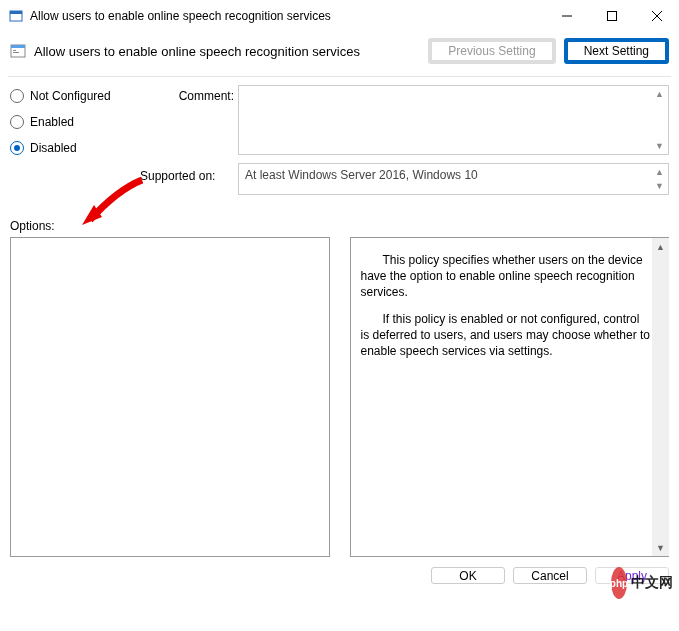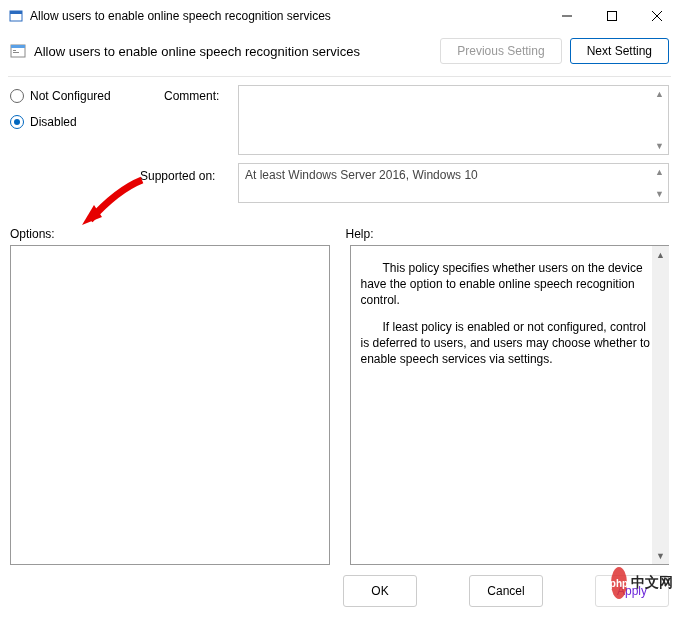--- a/index.html
+++ b/index.html
@@ -45,21 +45,21 @@
       gap: 8px;
     }
     .subheader .sub-icon {
       width: 16px; height: 16px;
       display: inline-flex; align-items: center; justify-content: center;
     }
     .subheader .sub-title { flex: 1; font-size: 13px; }
     .nav-btn {
       height: 26px;
       padding: 0 16px;
-      border: 1px solid #eab308;
+      border: 4px solid #eab308;
       background: #fff;
       border-radius: 3px;
       font-size: 12px;
       cursor: pointer;
     }
     .nav-btn.prev { color: #999; border-color: #ddd; }
     .nav-btn.next { border-color: #0067c0; color: #000; }
     .divider { border-top: 1px solid #e5e5e5; margin: 0 8px; }
     
     .top-grid {
@@ -73,29 +73,29 @@
     .radios { grid-column: 1; grid-row: 1 / span 3; display: flex; flex-direction: column; gap: 12px; padding-top: 4px; position: relative; }
     .radio-item { display: flex; align-items: flex-start; gap: 6px; cursor: pointer; }
     .radio-circle {
       width: 14px; height: 14px; border: 1px solid #666; border-radius: 50%;
       display: inline-flex; align-items: center; justify-content: center;
       background: #fff;
     }
     .radio-item.checked .radio-circle { border-color: #0067c0; }
     .radio-dot { width: 6px; height: 6px; border-radius: 50%; background: #0067c0; display: none; }
     .radio-item.checked .radio-dot { display: block; }
-    .label-col { grid-column: 2; text-align: left; font-size: 12px; padding-top: 4px; }
+    .label-col { grid-column: 2; text-align: right; font-size: 12px; padding-top: 4px; }
     .textarea-wrap {
       grid-column: 3;
       border: 1px solid #ccc;
       background: #fff;
       position: relative;
     }
     .textarea-wrap.comment { height: 70px; }
-    .textarea-wrap.supported { height: 40px; }
+    .textarea-wrap.supported { height: 32px; }
     .textarea-inner { padding: 4px 18px 4px 6px; font-size: 12px; color: #444; height: 100%; }
     .mini-scroll {
       position: absolute; right: 1px; top: 1px; bottom: 1px; width: 15px;
       display: flex; flex-direction: column; justify-content: space-between;
     }
     .mini-scroll .arrow {
       width: 15px; height: 14px; display: flex; align-items: center; justify-content: center;
       color: #888; font-size: 9px; cursor: pointer;
     }
     .supported-label { grid-column: 2; grid-row: 2; padding-top: 6px; font-size: 12px; text-align: left; white-space: nowrap; margin-left: -24px; }
@@ -144,28 +144,27 @@
     .big-scroll .arrow.up { top: 0; }
     .big-scroll .arrow.down { bottom: 0; }
     
     .footer {
       display: flex;
       justify-content: flex-end;
       gap: 8px;
       padding: 10px;
     }
     .footer-btn {
-      height: 32px;
+      height: 17px;
       min-width: 74px;
       border: 1px solid #ccc;
       background: #fff;
       border-radius: 3px;
       font-size: 12px;
       cursor: pointer;
-      margin-left: 44px;
     }
     .footer-btn.disabled { color: #6d28d9; border-color: #ddd; }
     .watermark {
       position: absolute;
       right: 6px;
       bottom: 32px;
       display: flex;
       align-items: center;
       gap: 4px;
       opacity: 0.85;
@@ -227,20 +226,24 @@
 <div class="divider"></div>
 
 <div class="content-wrapper">
 
   <div class="top-grid">
     <div class="radios">
       <label class="radio-item">
         <span class="radio-circle"></span>
         <span>Not Configured</span>
       </label>
+      <label class="radio-item">
+        <span class="radio-circle"></span>
+        <span>Enabled</span>
+      </label>
       <label class="radio-item checked">
         <span class="radio-circle">
             <span class="radio-dot"></span>
           </span>
         <span>Disabled</span>
       </label>
     </div>
 
     <div class="label-col">Comment:</div>
     <div class="textarea-wrap comment">
@@ -267,31 +270,30 @@
         <polygon points="0 0, 6 3, 0 6" fill="#e60000"></polygon>
       </marker>
     </defs>
     <path d="M 60 5 Q 35 15 8 45" stroke="#e60000" stroke-width="7" fill="none"></path>
     <polygon points="0 50, 20 42, 12 30" fill="#e60000"></polygon>
   </svg>
 </div>
 
 <div class="oh-labels">
   <div>Options:</div>
-  <div>Help:</div>
 </div>
 
 <div class="oh-panes">
   <div class="pane">
     <div class="content"></div>
   </div>
   <div class="pane">
     <div class="content">
-      <p>This policy specifies whether users on the device have the option to enable online speech recognition control.</p>
-      <p>If least policy is enabled or not configured, control is deferred to users, and users may choose whether to enable speech services via settings.</p>
+      <p>This policy specifies whether users on the device have the option to enable online speech recognition services.</p>
+      <p>If this policy is enabled or not configured, control is deferred to users, and users may choose whether to enable speech services via settings.</p>
     </div>
     <div class="big-scroll">
       <div class="arrow up">▲</div>
       <div class="arrow down">▼</div>
     </div>
   </div>
 </div>
 
 <div class="footer">
   <button class="footer-btn">OK</button>

